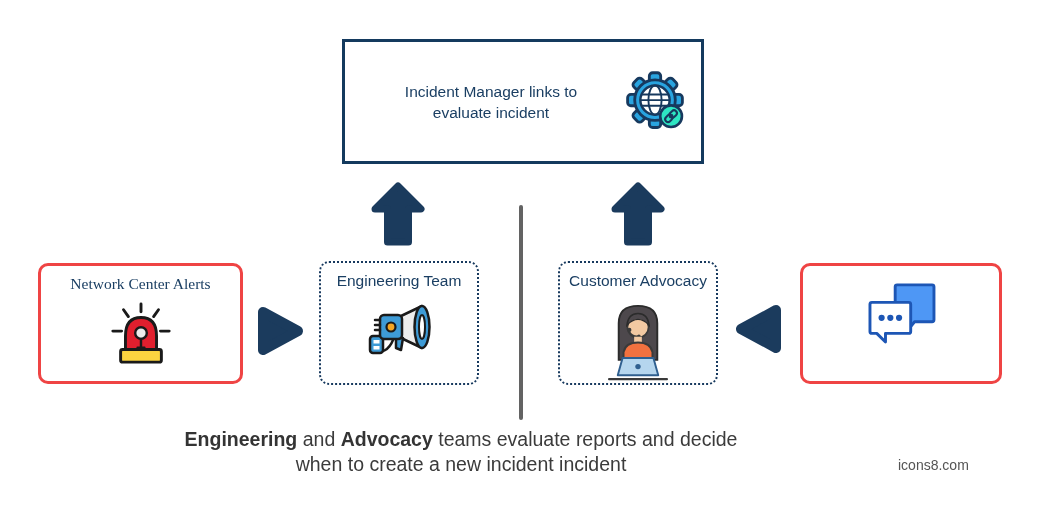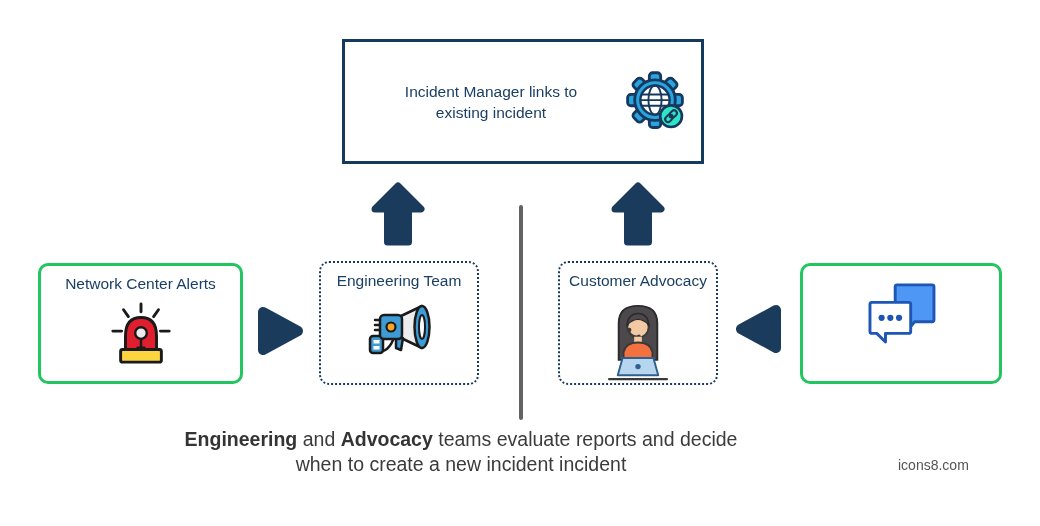--- a/index.html
+++ b/index.html
@@ -24,21 +24,21 @@
   
   .node-box {
     box-sizing: border-box; background: #ffffff; border-radius: 10px;
     display: flex; flex-direction: column; align-items: center;
     padding-top: 8px;
   }
   .node-box .node-title {
     color: #1b3f63; font-size: 15.5px; line-height: 20px; white-space: nowrap;
   }
   .node-box .node-icon { margin-top: 7px; }
-  .solid-orange { border: 3px solid #22c55e; }
+  .solid-orange { border: 3px solid #ef4444; font-family: Liberation Serif, serif; }
   .dotted-navy  { border: 2px dotted #17395e; }
 
   .box-network     { left: 38px;  top: 263px; width: 205px; height: 121px; }
   .box-engineering { left: 319px; top: 261px; width: 160px; height: 124px; }
   .box-advocacy    { left: 558px; top: 261px; width: 160px; height: 124px; gap: 8px; }
   .box-reports     { left: 800px; top: 263px; width: 202px; height: 121px; }
 
   .arrow-up-left  { left: 370px; top: 182px; }
   .arrow-up-right { left: 610px; top: 182px; }
   .tri-right      { left: 256px; top: 305px; }
@@ -60,21 +60,21 @@
   }
 </style>
 </head>
 <body>
 
 <div class="canvas">
 
   <div class="abs top-box">
     <div class="top-box-text">
       <div>Incident Manager links to</div>
-      <div>existing incident</div>
+      <div>evaluate incident</div>
     </div>
     <svg width="68" height="70" viewBox="0 0 72 72">
       <g>
         <g fill="#29a4e0" stroke="#17395e" stroke-width="3">
           <rect x="30" y="5" width="12" height="13" rx="3.5" transform="rotate(0 36 34)"></rect>
           <rect x="30" y="5" width="12" height="13" rx="3.5" transform="rotate(45 36 34)"></rect>
           <rect x="30" y="5" width="12" height="13" rx="3.5" transform="rotate(90 36 34)"></rect>
           <rect x="30" y="5" width="12" height="13" rx="3.5" transform="rotate(135 36 34)"></rect>
           <rect x="30" y="5" width="12" height="13" rx="3.5" transform="rotate(180 36 34)"></rect>
           <rect x="30" y="5" width="12" height="13" rx="3.5" transform="rotate(225 36 34)"></rect>

